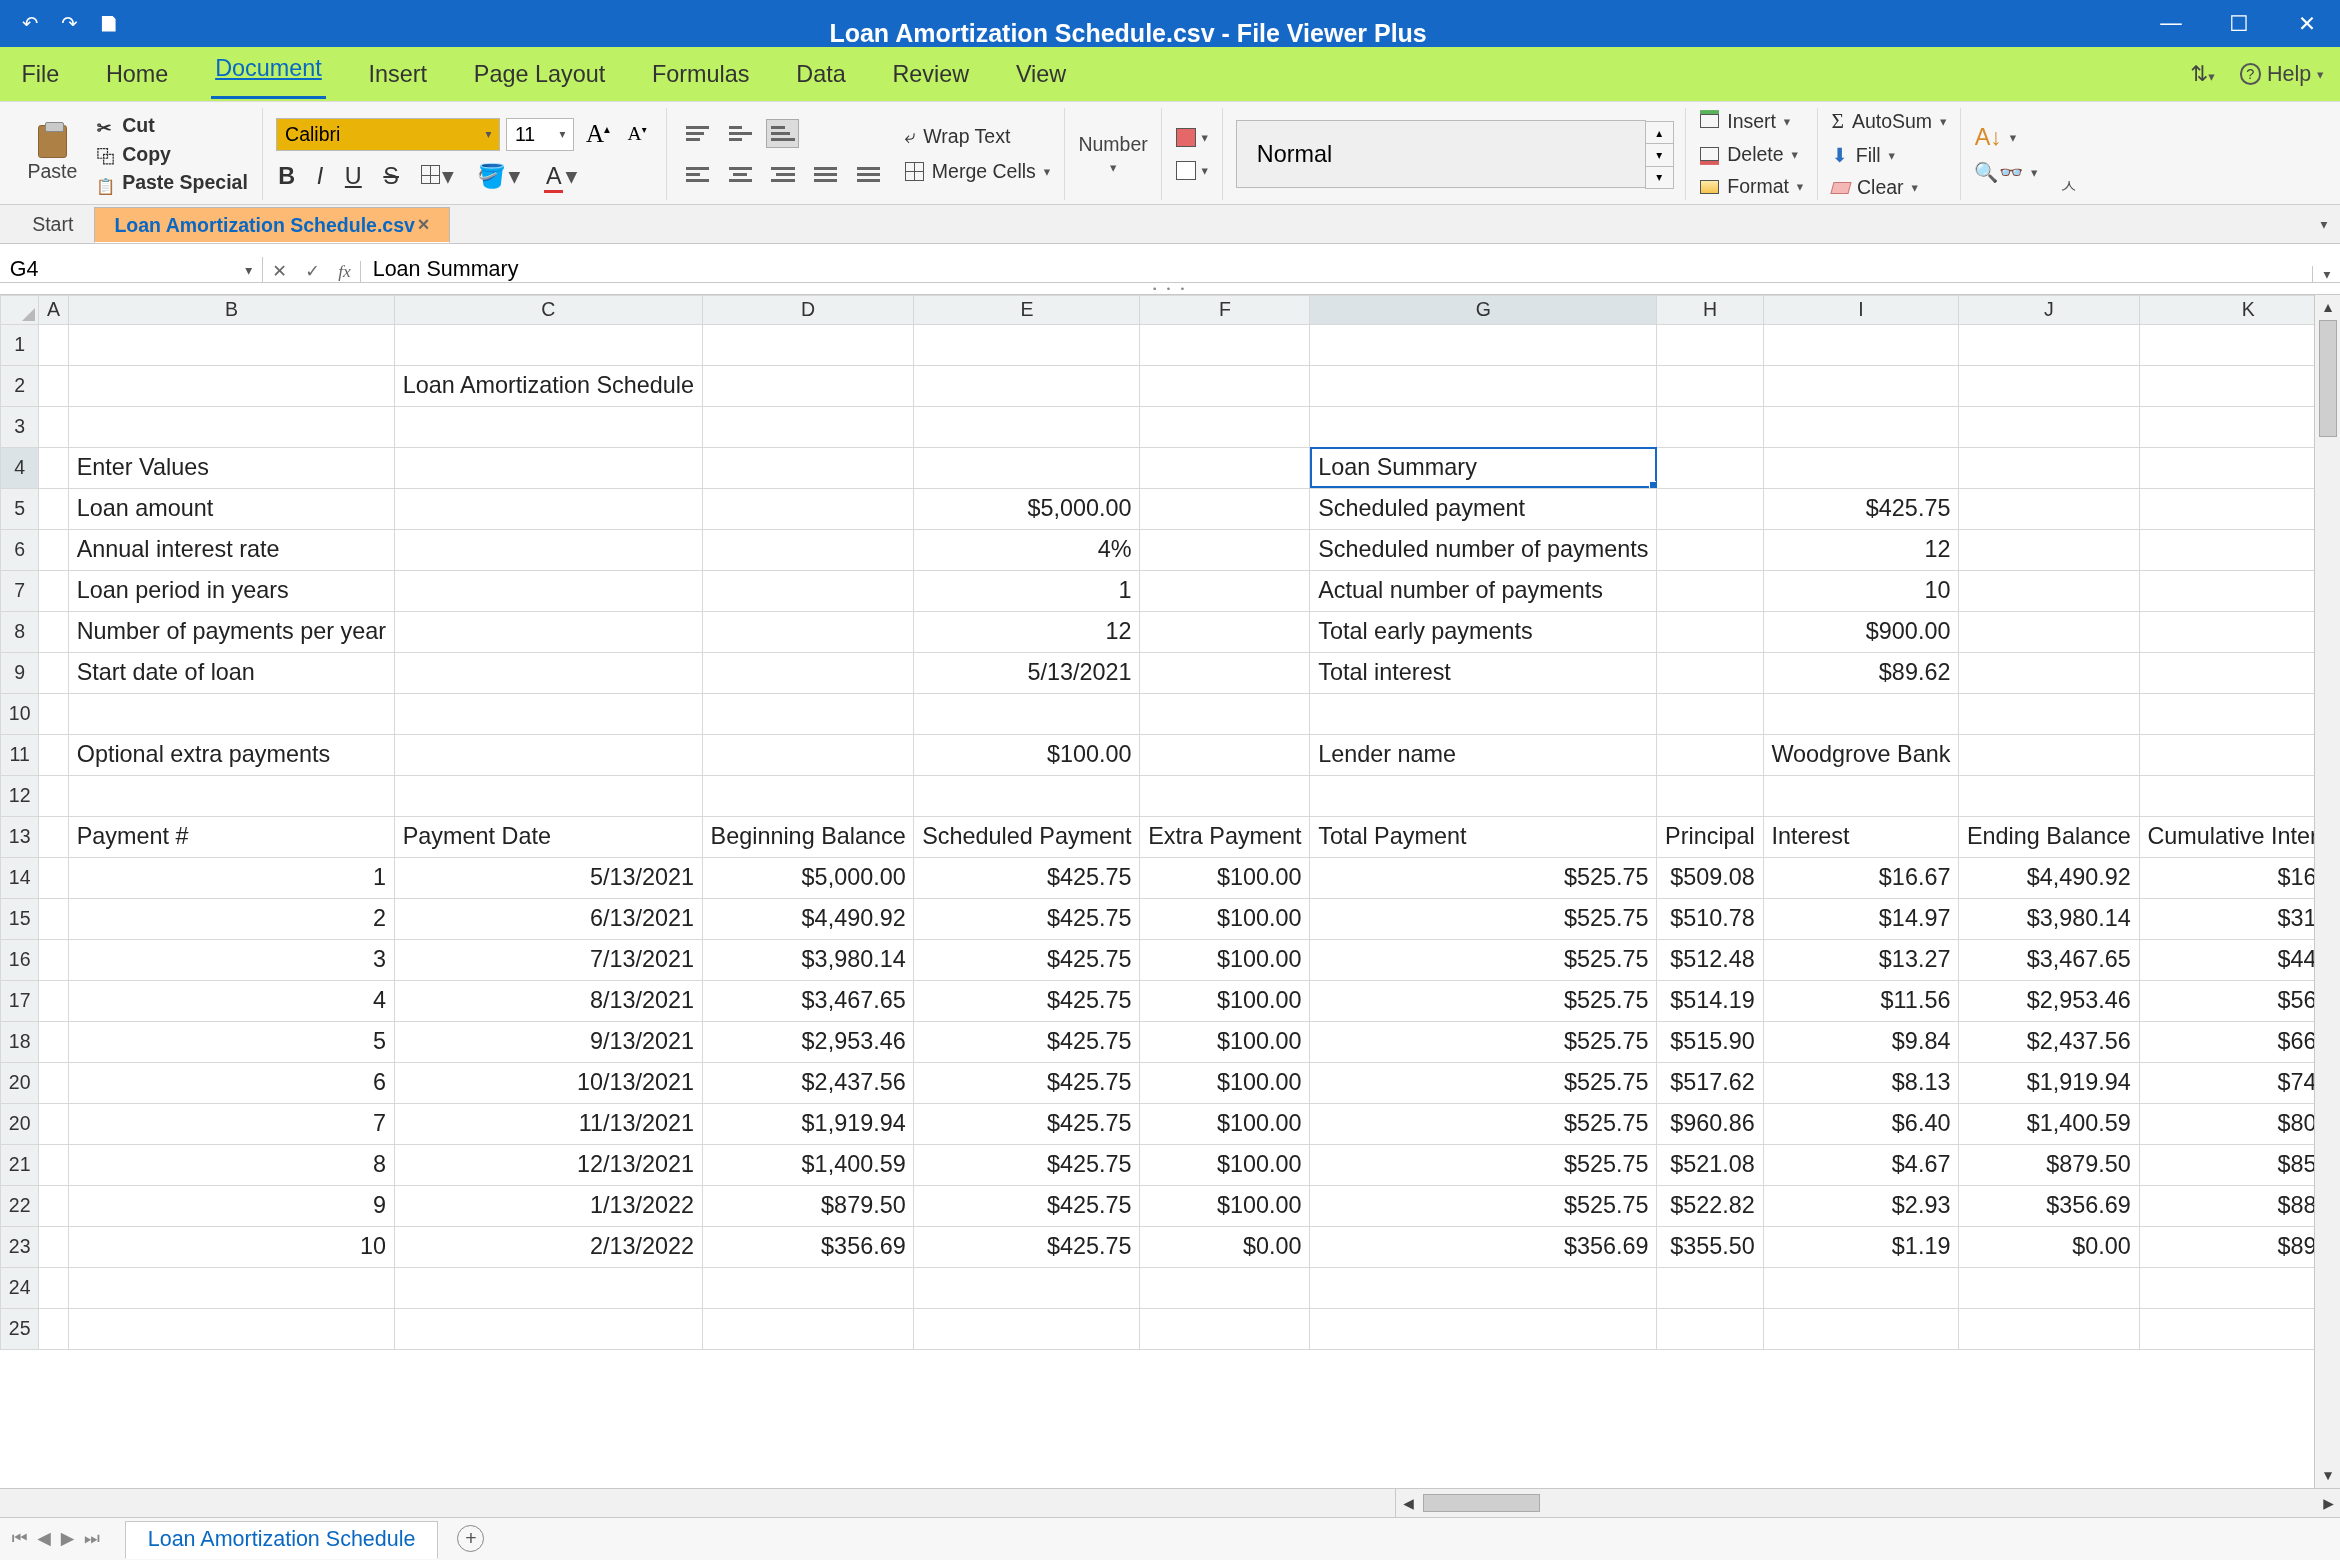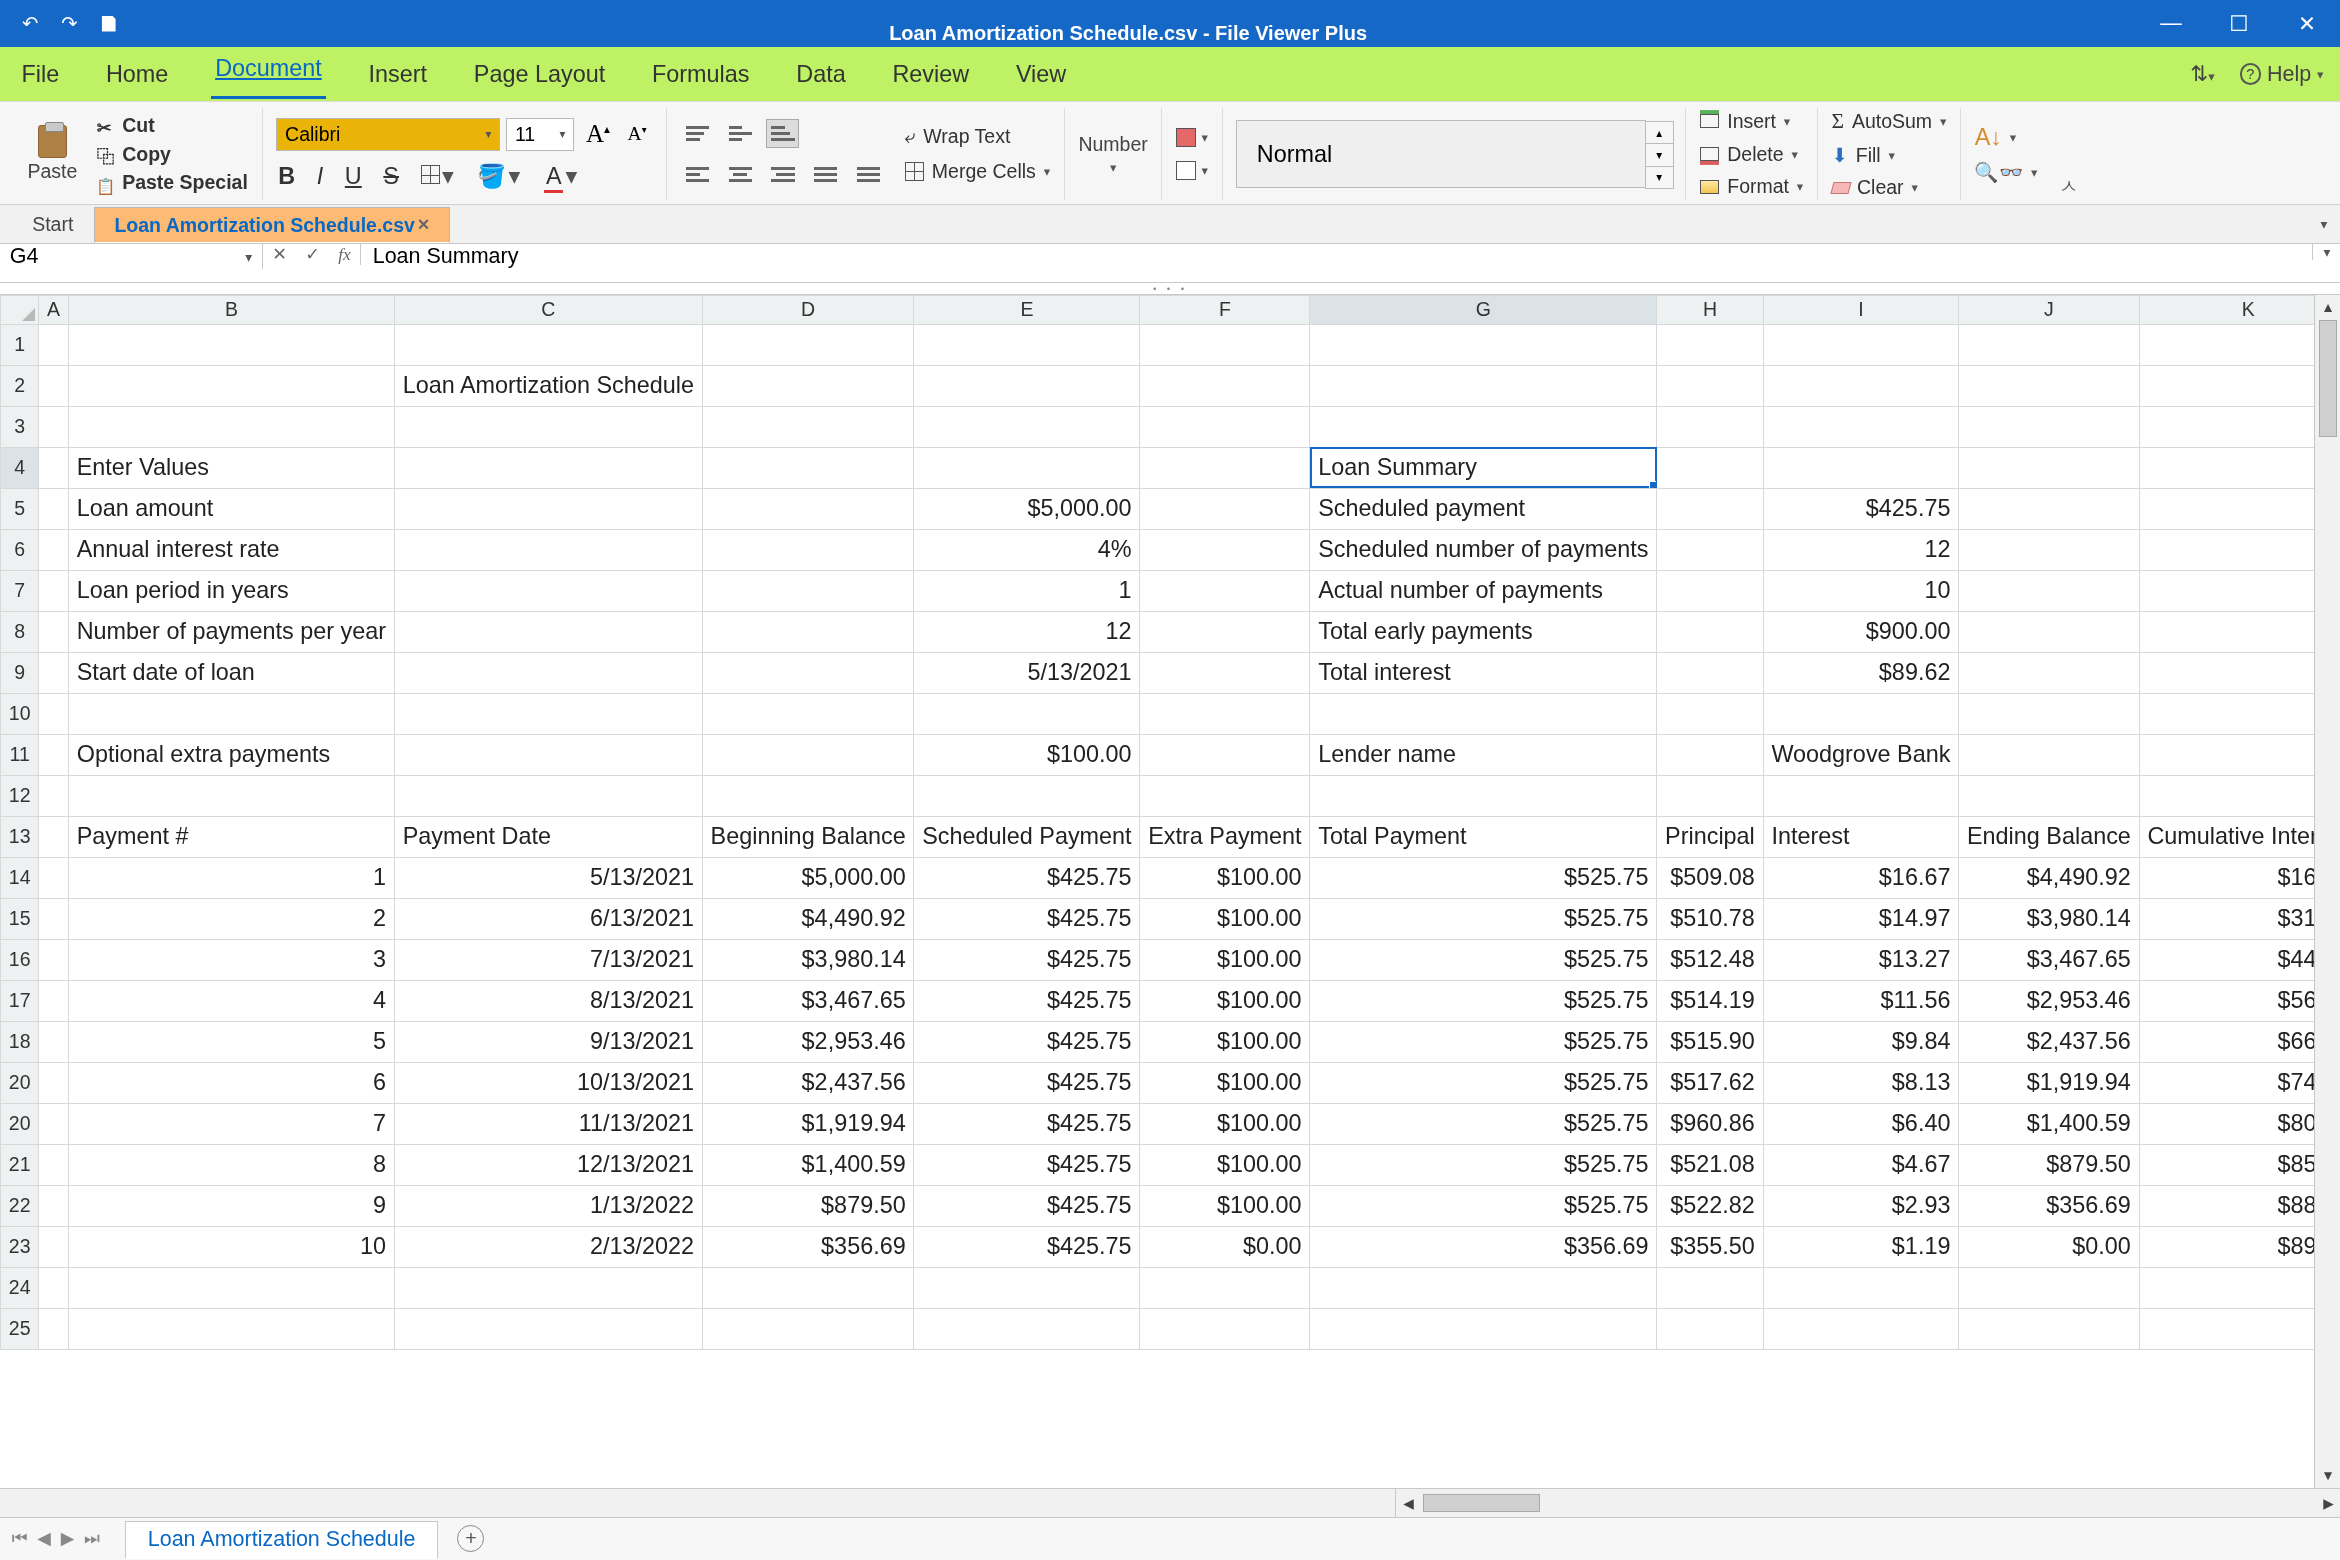--- a/index.html
+++ b/index.html
@@ -1,21 +1,21 @@
 <!DOCTYPE html>
 <html><head>
 <meta charset="utf-8">
 <style>
   * { box-sizing: border-box; margin: 0; padding: 0; }
   html, body { width: 2341px; height: 1560px; font-family: "Segoe UI", Arial, sans-serif; overflow: hidden; background: #e8e8e8; }
   
   .titlebar { height: 47px; background: #1668c7; display: flex; align-items: center; color: #fff; font-size: 19.5px; }
   .titlebar-left { display: flex; align-items: center; gap: 17.6px; padding-left: 19.5px; }
   .titlebar-icon { width: 21.5px; height:21.5px; display:inline-flex; align-items:center; justify-content:center; }
-  .titlebar-title { flex: 1; text-align: center; font-size: 20px; font-weight: 600; margin-top: 19px; }
+  .titlebar-title { flex: 1; text-align: center; font-size: 25px; font-weight: 600; margin-top: 19px; }
   .win-controls { display: flex; gap: 0; }
   .win-controls div { width: 68px; height:47px; display:flex; align-items:center; justify-content:center; font-size:21.5px; }
   
   .menubar { height:55px; background: #bef264; display:flex; align-items:center; padding: 0 17.6px; gap:39px; border-bottom:1px solid #ddd; }
   .menubar .mitem { font-size: 23.4px; color:#333; padding:5.9px 3.9px; cursor:pointer; }
   .menubar .mitem.active { color:#0968c3; border-bottom: 3.9px solid #0968c3; padding-bottom:14px;text-decoration:underline; }
   .menubar .spacer { flex:1; }
   .menubar .right-icons { display:flex; gap:25px; align-items:center; font-size:21.5px; color:#444; }
   .help-btn { display:flex; align-items:center; gap:5.9px; }
   .help-circle { width:21.5px; height:21.5px; border:2px solid #555; border-radius:50%; display:inline-flex; align-items:center; justify-content:center; font-size:14.6px; }
@@ -72,21 +72,21 @@
   .chev { font-size:12.7px; color:#555; }
   .sort-icon { font-size:23.4px; }
   .collapse-caret { align-self:flex-end; font-size:19.5px; color:#555; padding:0 7.8px; }
   
   .doctabs { height:39px; background:#f1f1f1; border-bottom:1px solid #c8c8c8; display:flex; align-items:center; padding-left:11.7px; font-size:19.5px; }
   .doctab { padding:5.9px 19.5px; border:1px solid transparent; border-bottom:none; background:transparent; color:#444; }
   .doctab.active { background:#fdba74; border:1px solid #b9b9b9; border-bottom:1px solid #fff; color:#0968c3; position:relative; top:1px; display:flex; align-items:center; gap:2px;font-weight:bold; }
   .doctab .x { font-size:15.6px; color:#666; }
   .doctabs .dd-end { margin-left:auto; padding-right:13.7px; font-size:13.7px; color:#555; }
   
-  .formulabar { height:39px; background:#fff; border-bottom:1px solid #c8c8c8; display:flex; align-items:flex-start; font-size:21.5px; }
+  .formulabar { height:39px; background:#fff; border-bottom:1px solid #c8c8c8; display:flex; align-items:flex-end; font-size:21.5px; }
   .cellref { width:263px; border-right:1px solid #c8c8c8; display:flex; align-items:center; padding:0 9.8px; justify-content:space-between; }
   .cellref .dd { font-size:13.7px; }
   .fb-controls { width:98px; border-right:1px solid #c8c8c8; display:flex; align-items:center; justify-content:space-around; font-size:17.6px; color:#666; }
   .fb-fx { font-style:italic; font-family:serif; }
   .fb-content { flex:1; padding:0 11.7px; display:flex; align-items:center; }
   .fb-end { width:29px; display:flex; align-items:center; justify-content:center; font-size:13.7px; color:#555; border-left:1px solid #c8c8c8; }
   
   .gripper { height:11.7px; background:#fff; border-bottom:1px solid #c8c8c8; text-align:center; font-size:9.8px; color:#888; letter-spacing:3.9px; }
   
   .grid-wrap { position:relative; height: calc(1560px - 47px - 55px - 103px - 39px - 39px - 11.7px - 43px - 29px); background:#fff; display:flex; }

